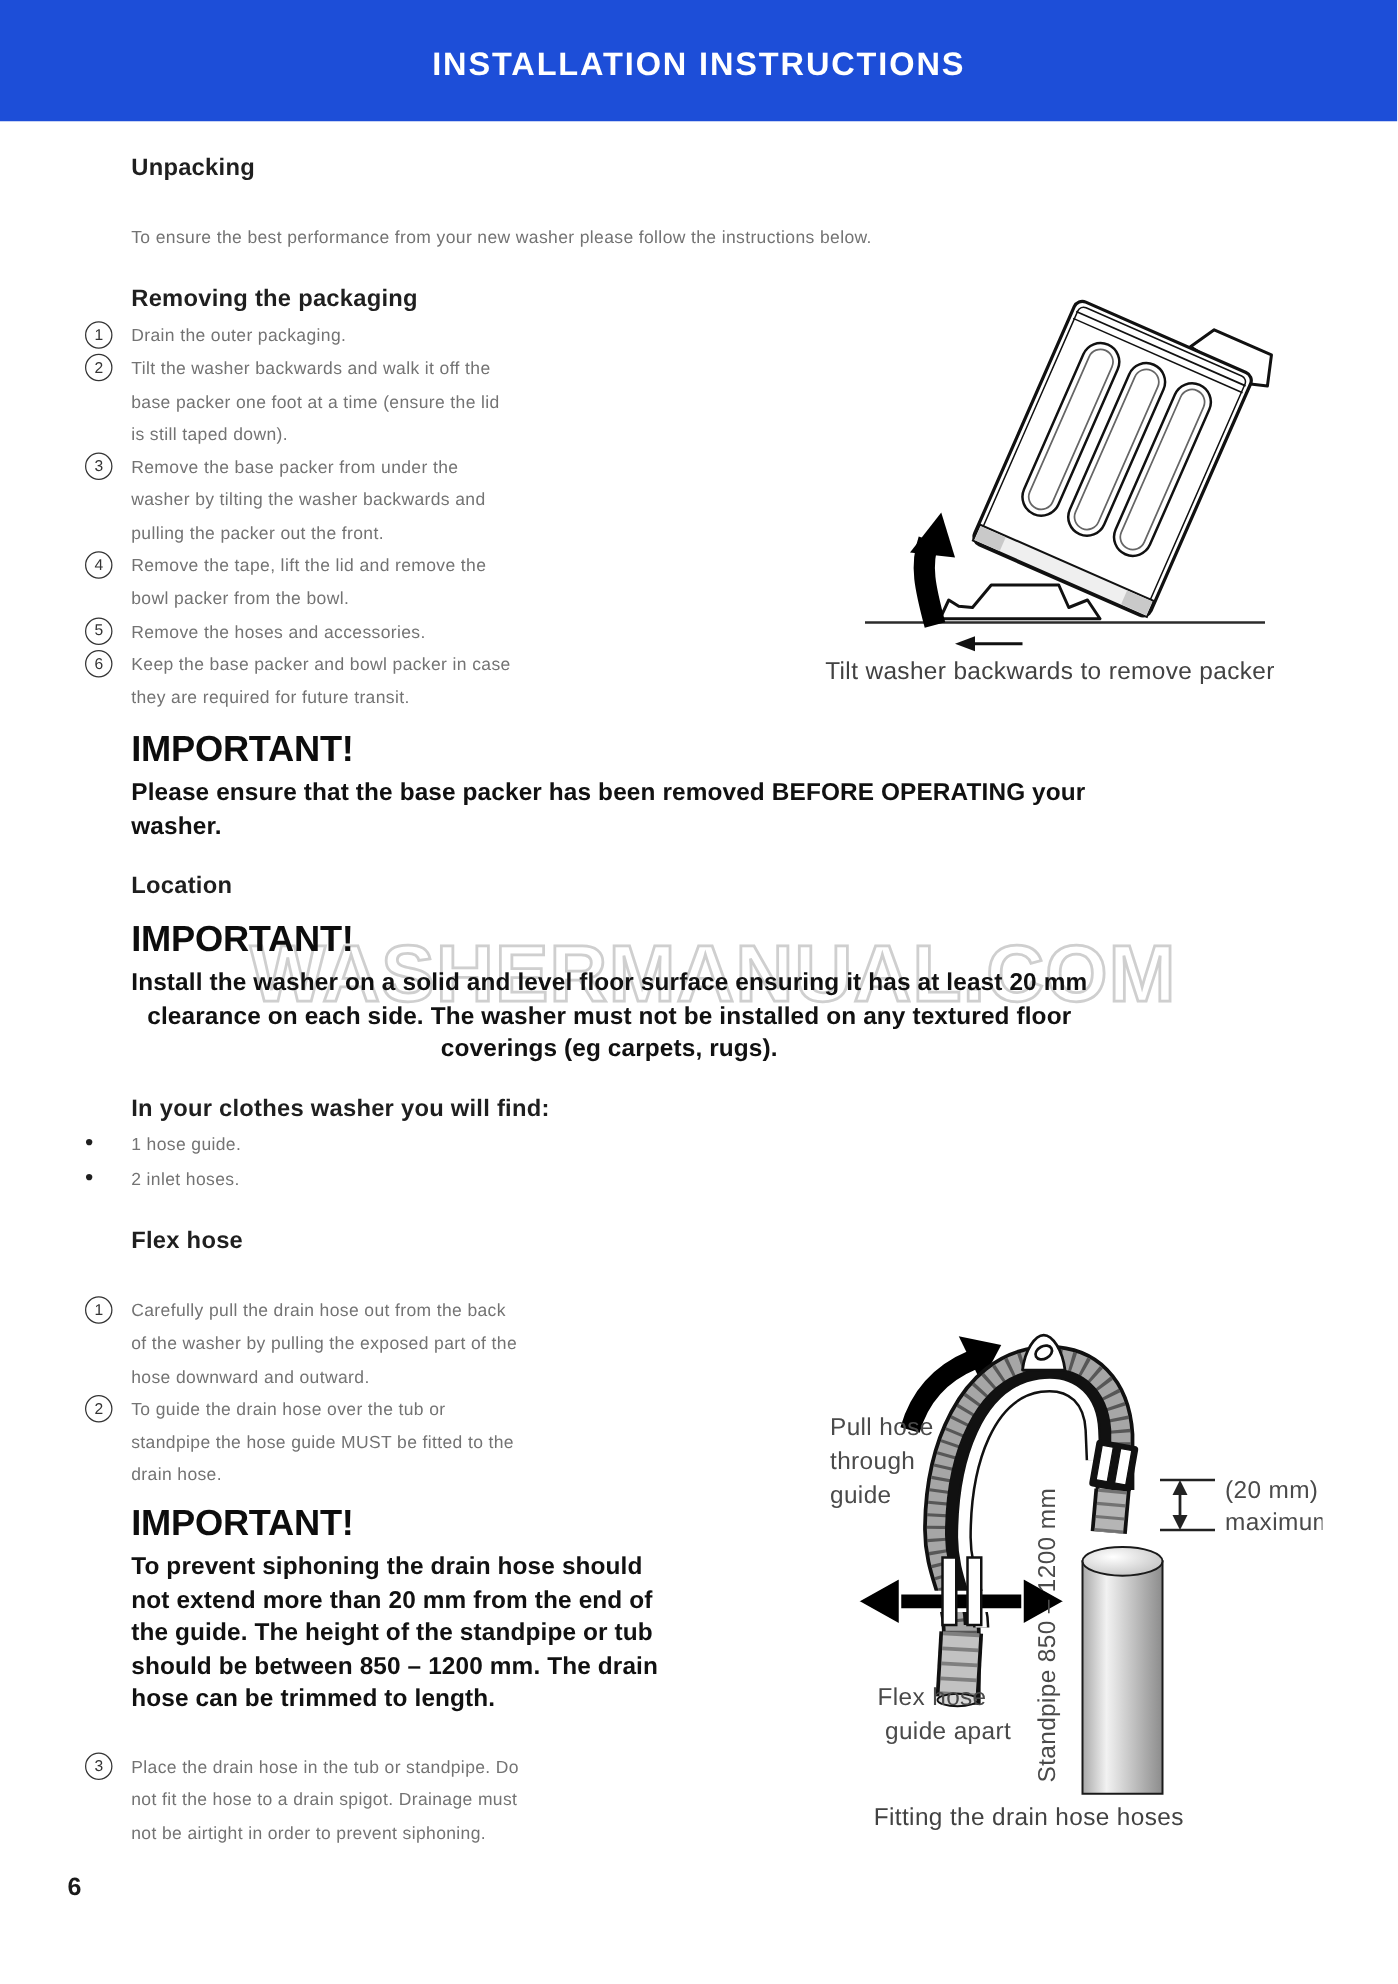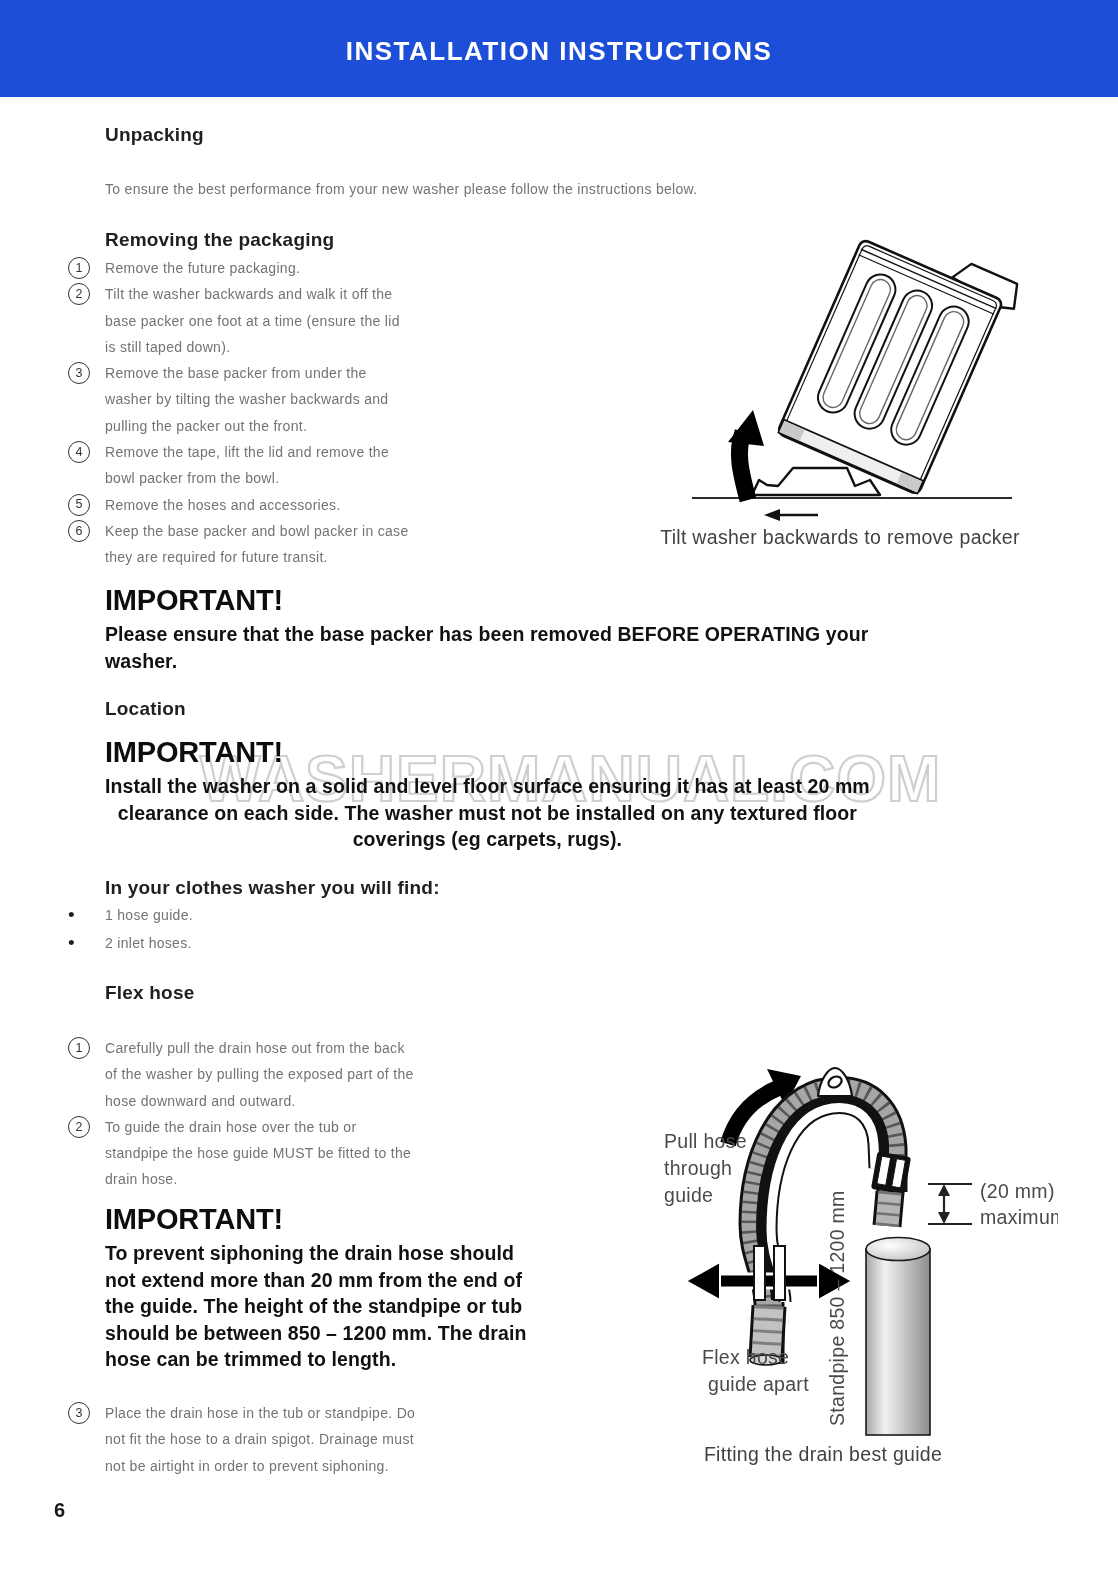--- a/index.html
+++ b/index.html
@@ -45,21 +45,21 @@
 
   <div class="abs h-small" style="left:105px;top:124px;">Unpacking</div>
 
   <div class="abs body-t z1" style="left:105px;top:176px;white-space:nowrap;">To ensure the best performance from your new washer please follow the instructions below.</div>
 
   <div class="abs h-small" style="left:105px;top:229px;">Removing the packaging</div>
 
   <div class="abs steps" style="top:255px;">
     <div class="step">
       <span class="stepnum"><span class="circ">1</span></span>
-      <span class="body-t">Remove the future packaging.</span>
+      <span class="body-t">Drain the outer packaging.</span>
     </div>
     <div class="step">
       <span class="stepnum"><span class="circ">2</span></span>
       <span class="body-t">Tilt the washer backwards and walk it off the<br>base packer one foot at a time (ensure the lid<br>is still taped down).</span>
     </div>
     <div class="step">
       <span class="stepnum"><span class="circ">3</span></span>
       <span class="body-t">Remove the base packer from under the<br>washer by tilting the washer backwards and<br>pulling the packer out the front.</span>
     </div>
     <div class="step">
@@ -220,17 +220,17 @@
 
     <text x="36" y="96" font-size="19.5" fill="#4a4a4a" letter-spacing="0.3">Pull hose</text>
     <text x="36" y="123" font-size="19.5" fill="#4a4a4a" letter-spacing="0.3">through</text>
     <text x="36" y="150" font-size="19.5" fill="#4a4a4a" letter-spacing="0.3">guide</text>
     <text x="352" y="146" font-size="19.5" fill="#4a4a4a" letter-spacing="0.3">(20 mm)</text>
     <text x="352" y="172" font-size="19.5" fill="#4a4a4a" letter-spacing="0.3">maximum</text>
     <text x="74" y="312" font-size="19.5" fill="#4a4a4a" letter-spacing="0.3">Flex hose</text>
     <text x="80" y="339" font-size="19.5" fill="#4a4a4a" letter-spacing="0.3">guide apart</text>
     <text transform="translate(216,374) rotate(-90)" font-size="19.5" fill="#4a4a4a" letter-spacing="0.3">Standpipe 850 – 1200 mm</text>
   </svg>
-  <div class="abs caption" style="left:613px;top:1443px;width:420px;">Fitting the drain best guide</div>
+  <div class="abs caption" style="left:613px;top:1443px;width:420px;">Fitting the drain hose hoses</div>
 
   <div class="abs" id="pagenum">6</div>
 
 </div>
 
 </body></html>

